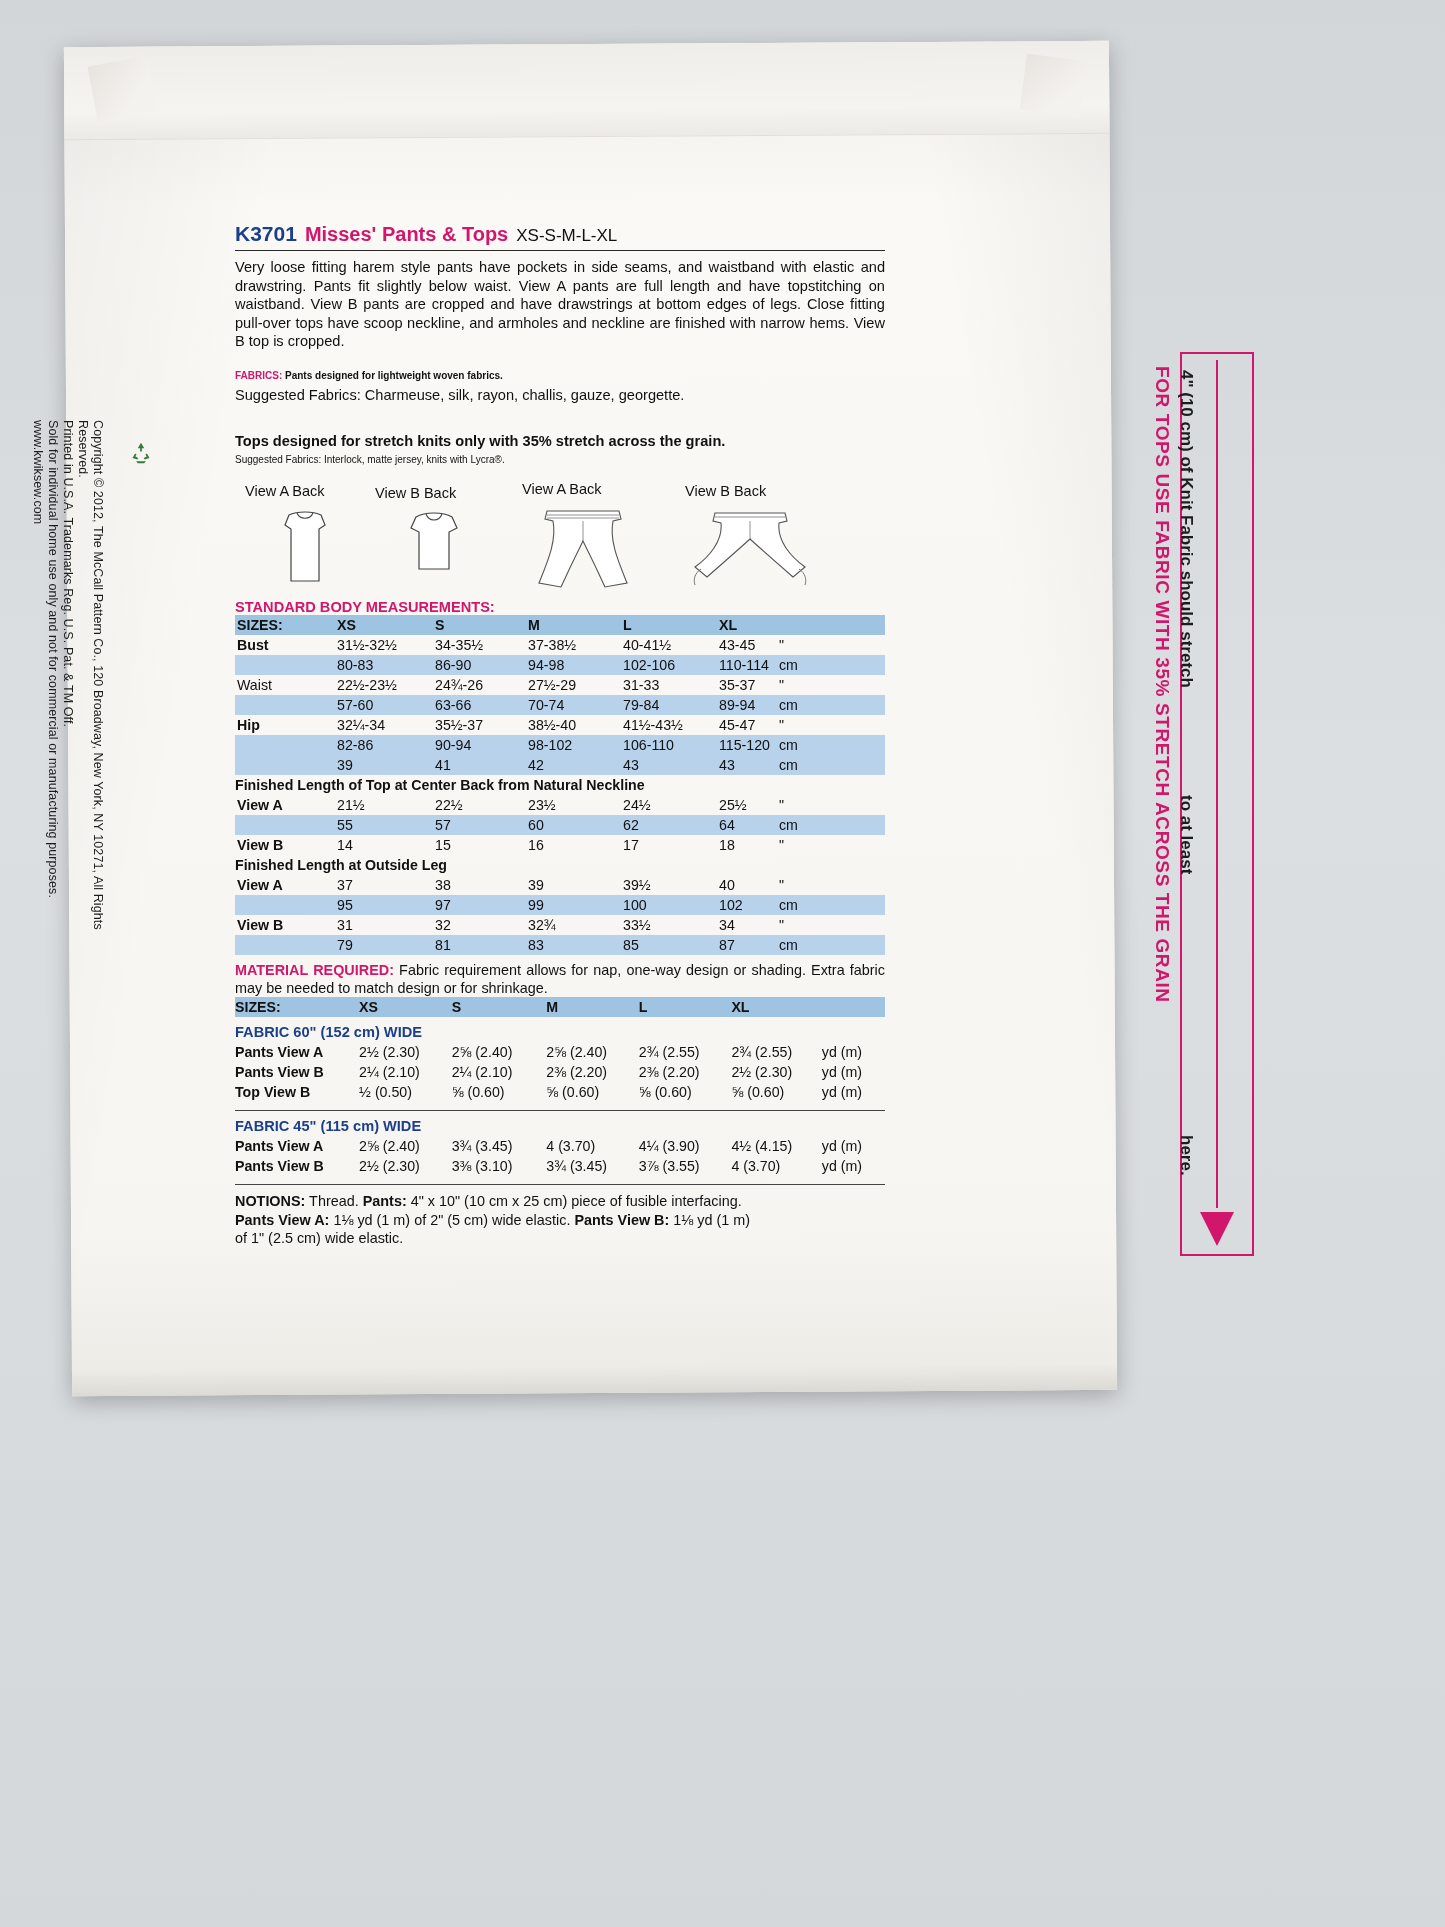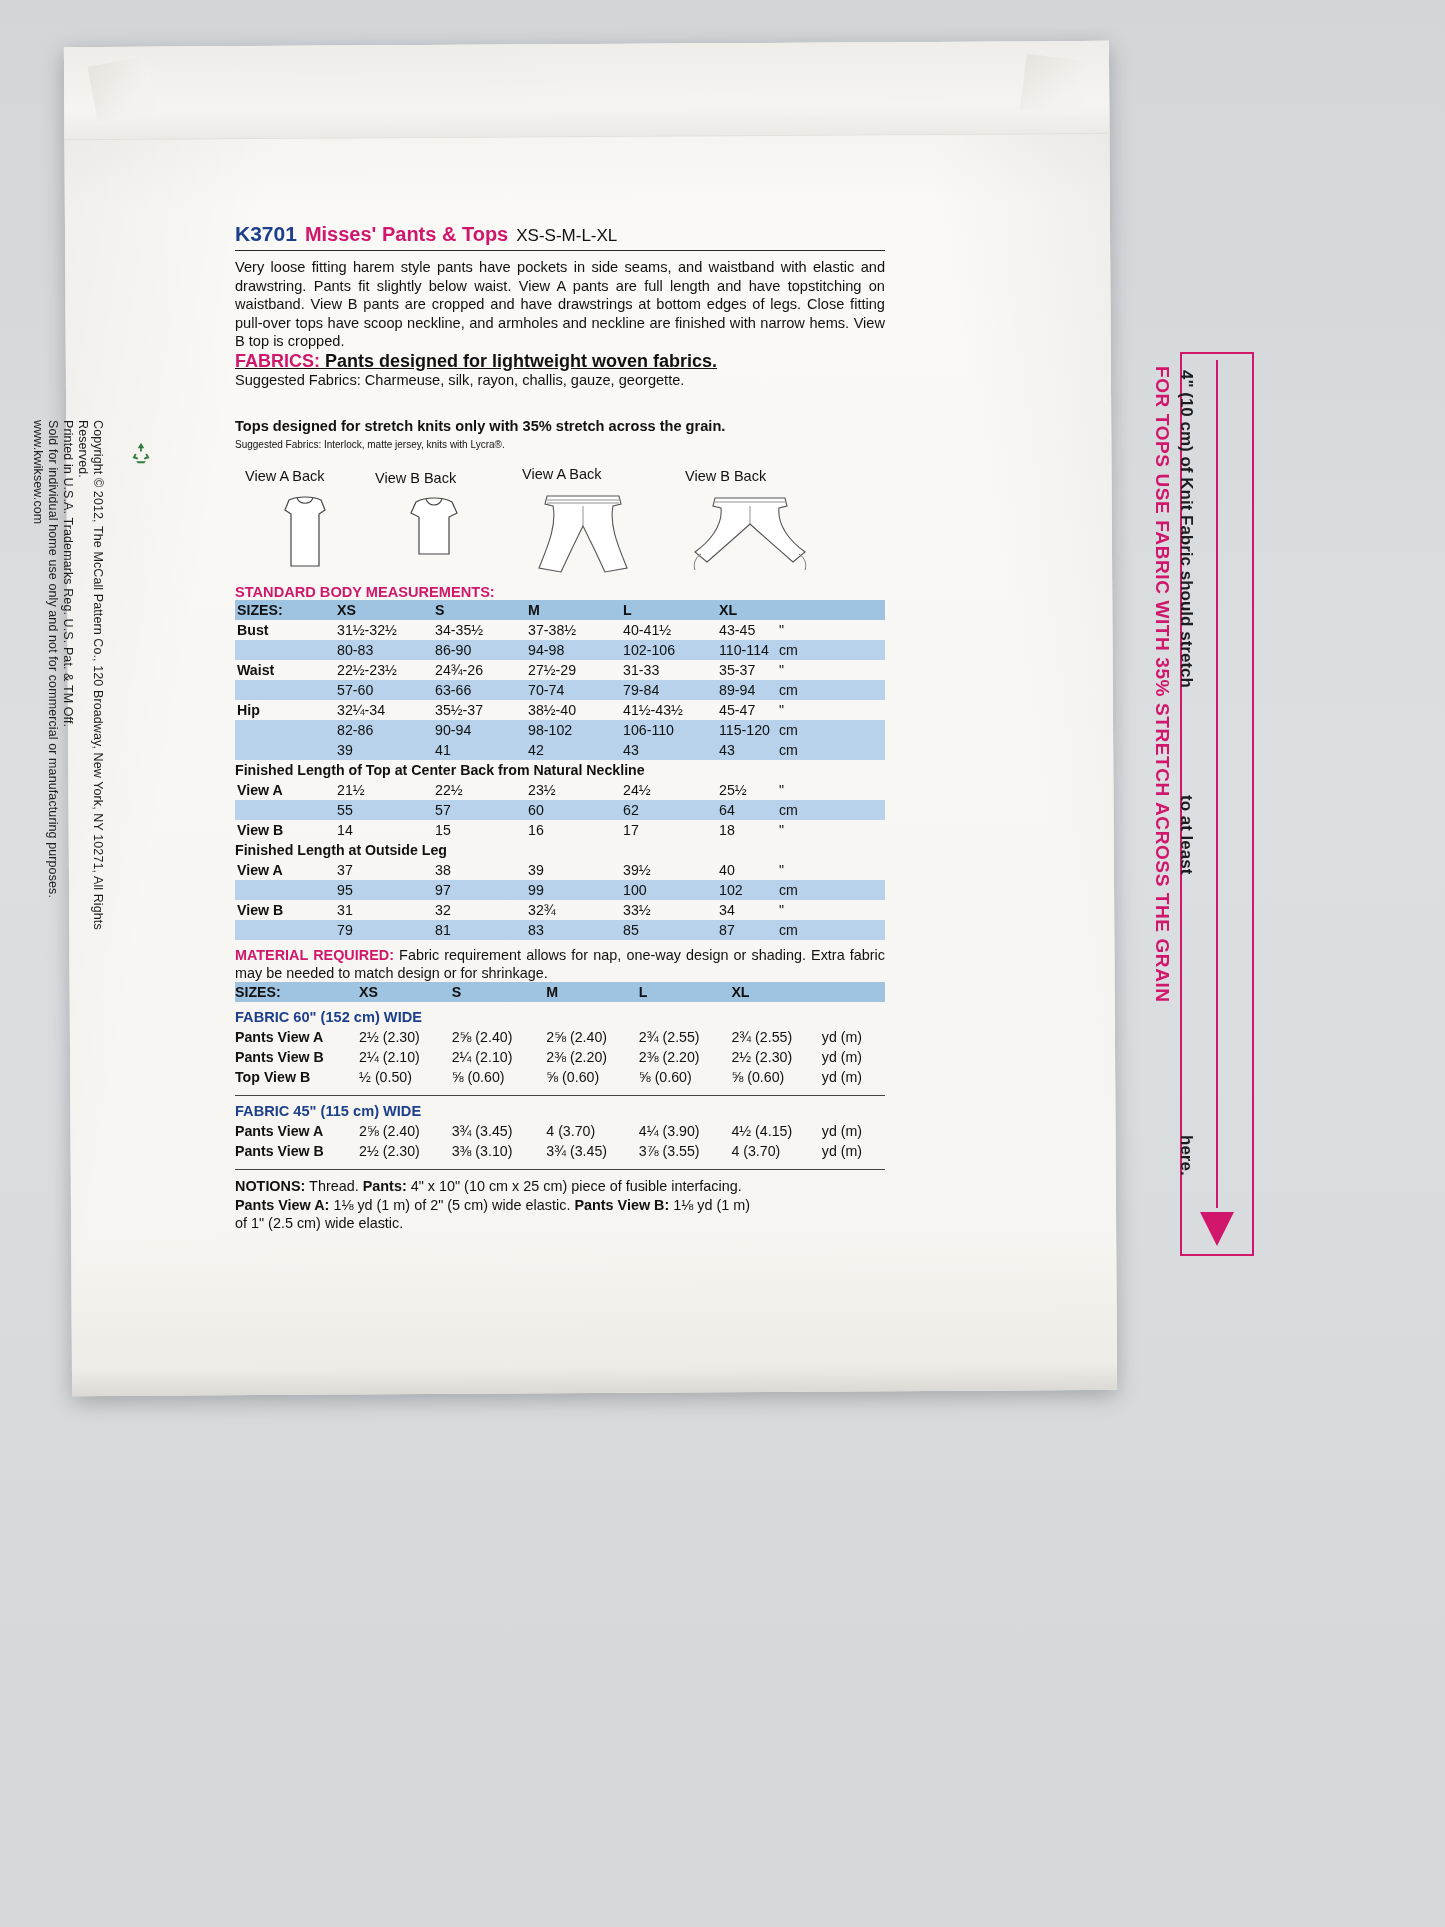--- a/index.html
+++ b/index.html
@@ -293,21 +293,21 @@
   <div class="content">
 
     <div class="title-row">
       <span class="title-code">K3701</span>
       <span class="title-name">Misses' Pants &amp; Tops</span>
       <span class="title-sizes">XS-S-M-L-XL</span>
     </div>
 
     <div class="desc">Very loose fitting harem style pants have pockets in side seams, and waistband with elastic and drawstring. Pants fit slightly below waist. View A pants are full length and have topstitching on waistband. View B pants are cropped and have drawstrings at bottom edges of legs. Close fitting pull-over tops have scoop neckline, and armholes and neckline are finished with narrow hems. View B top is cropped.</div>
 
-    <div style="font-size:18px;line-height:18.6px;margin-top:1px;text-decoration:underline;">
+    <div style="font-size:10px;line-height:18.6px;margin-top:16px;">
       <span class="lbl-magenta">FABRICS:</span>
       <span class="lbl-bold">Pants designed for lightweight woven fabrics.</span>
     </div>
     <div style="font-size:14.6px;line-height:18.6px;">Suggested Fabrics: Charmeuse, silk, rayon, challis, gauze, georgette.</div>
     <div style="font-size:14.6px;line-height:18.6px;font-weight:bold;margin-top:28px;">Tops designed for stretch knits only with 35% stretch across the grain.</div>
     <div style="font-size:10px;line-height:18.6px;">Suggested Fabrics: Interlock, matte jersey, knits with Lycra®.</div>
 
     <div class="views">
       <div class="view-lab" style="left:10px;  top:0;">View A Back</div>
       <div class="view-lab" style="left:140px; top:2px;">View B Back</div>
@@ -374,21 +374,21 @@
           <td class="c0"></td>
           <td class="c1">80-83</td>
           <td class="c2">86-90</td>
           <td class="c3">94-98</td>
           <td class="c4">102-106</td>
           <td class="c5">110-114</td>
           <td class="unit">cm</td>
         </tr>
 
         <tr>
-          <td class="c0" style="font-weight:bold">Waist</td>
+          <td class="c0" style="font-weight:normal">Waist</td>
           <td class="c1">22½-23½</td>
           <td class="c2">24¾-26</td>
           <td class="c3">27½-29</td>
           <td class="c4">31-33</td>
           <td class="c5">35-37</td>
           <td class="unit">"</td>
         </tr>
         <tr class="row-blue">
           <td class="c0"></td>
           <td class="c1">57-60</td>

